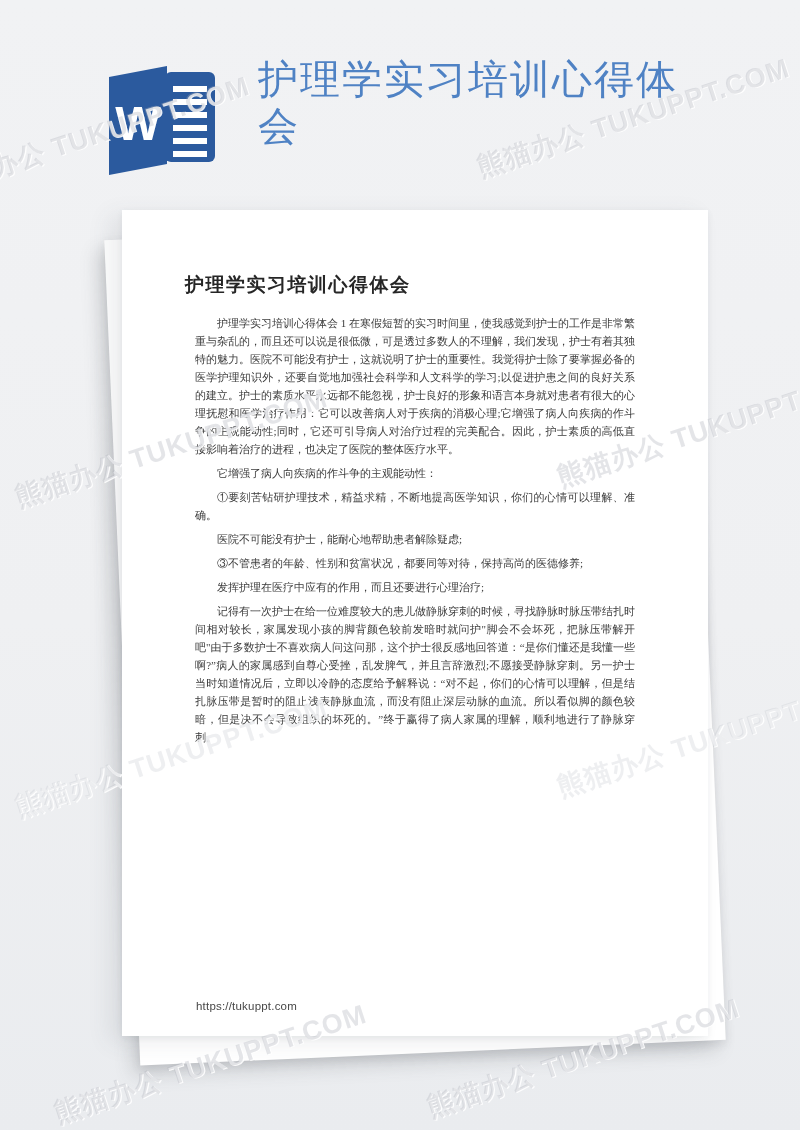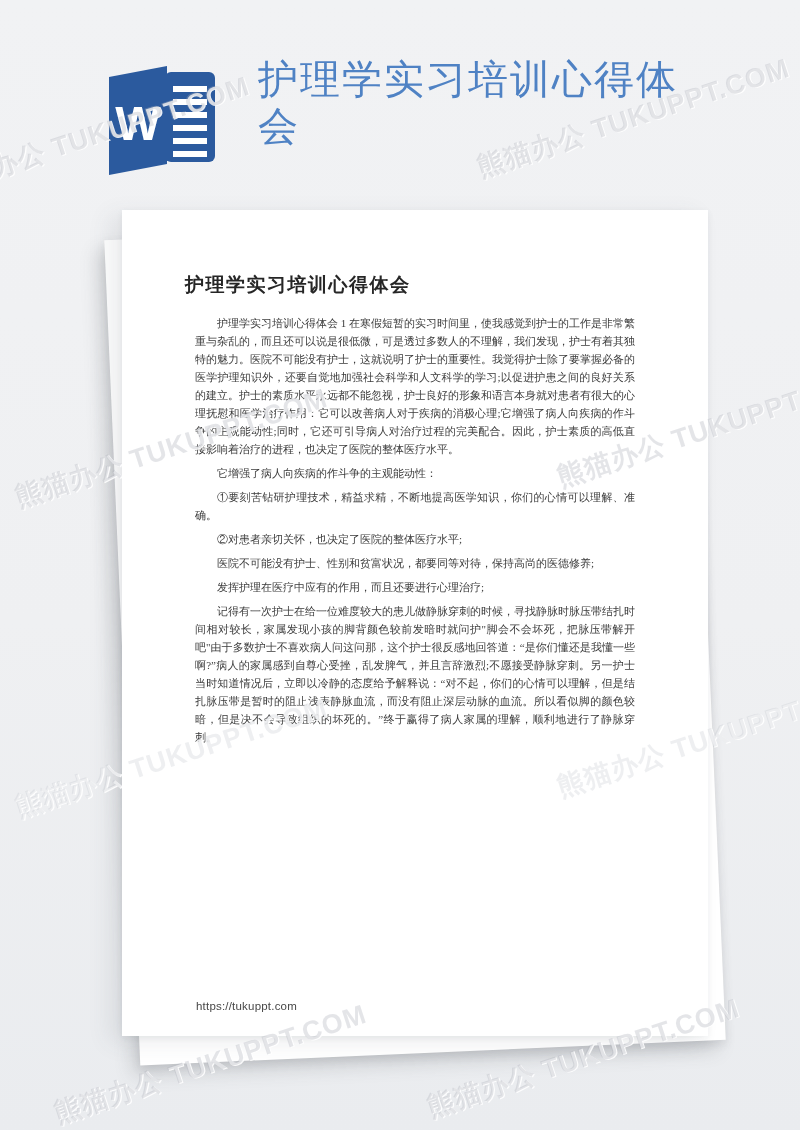--- a/index.html
+++ b/index.html
@@ -97,22 +97,22 @@
 </div>
 
 <div class="page page-back"></div>
 
 <div class="page page-front">
   <h2 class="page-heading">护理学实习培训心得体会</h2>
   <div class="page-body">
       <p>护理学实习培训心得体会 1 在寒假短暂的实习时间里，使我感觉到护士的工作是非常繁重与杂乱的，而且还可以说是很低微，可是透过多数人的不理解，我们发现，护士有着其独特的魅力。医院不可能没有护士，这就说明了护士的重要性。我觉得护士除了要掌握必备的医学护理知识外，还要自觉地加强社会科学和人文科学的学习;以促进护患之间的良好关系的建立。护士的素质水平永远都不能忽视，护士良好的形象和语言本身就对患者有很大的心理抚慰和医学治疗作用：它可以改善病人对于疾病的消极心理;它增强了病人向疾病的作斗争的主观能动性;同时，它还可引导病人对治疗过程的完美配合。因此，护士素质的高低直接影响着治疗的进程，也决定了医院的整体医疗水平。</p>
       <p>它增强了病人向疾病的作斗争的主观能动性：</p>
       <p>①要刻苦钻研护理技术，精益求精，不断地提高医学知识，你们的心情可以理解、准确。</p>
-      <p>②对患者亲切关怀，也决定了医院的整体医疗水平;</p>
-      <p>医院不可能没有护士、性别和贫富状况，都要同等对待，保持高尚的医德修养;</p>
+      <p>医院不可能没有护士，能耐心地帮助患者解除疑虑;</p>
+      <p>③不管患者的年龄、性别和贫富状况，都要同等对待，保持高尚的医德修养;</p>
       <p>发挥护理在医疗中应有的作用，而且还要进行心理治疗;</p>
       <p>记得有一次护士在给一位难度较大的患儿做静脉穿刺的时候，寻找静脉时脉压带结扎时间相对较长，家属发现小孩的脚背颜色较前发暗时就问护"脚会不会坏死，把脉压带解开吧"由于多数护士不喜欢病人问这问那，这个护士很反感地回答道：“是你们懂还是我懂一些啊?”病人的家属感到自尊心受挫，乱发脾气，并且言辞激烈;不愿接受静脉穿刺。另一护士当时知道情况后，立即以冷静的态度给予解释说：“对不起，你们的心情可以理解，但是结扎脉压带是暂时的阻止浅表静脉血流，而没有阻止深层动脉的血流。所以看似脚的颜色较暗，但是决不会导致组织的坏死的。”终于赢得了病人家属的理解，顺利地进行了静脉穿刺。</p>
     </div>
   <div class="page-footer">https://tukuppt.com</div>
 </div>
 
 <div class="wm-layer">
   <span class="wm wm-1">熊猫办公 TUKUPPT.COM</span>
   <span class="wm wm-2">熊猫办公 TUKUPPT.COM</span>
   <span class="wm wm-3">熊猫办公 TUKUPPT.COM</span>

